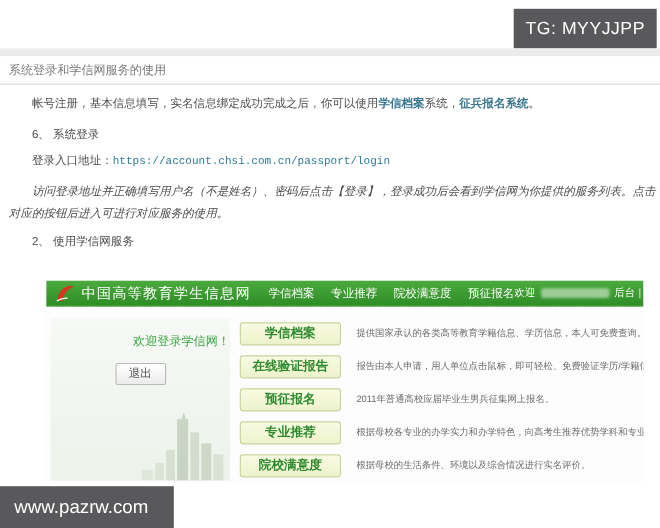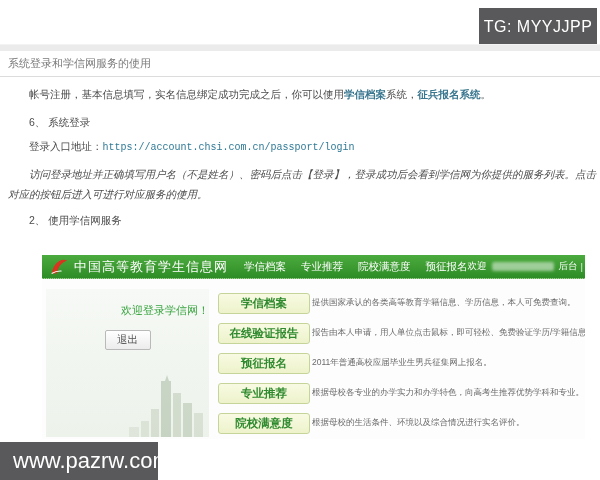--- a/index.html
+++ b/index.html
@@ -6,22 +6,22 @@
   html,body { margin:0; padding:0; }
   body {
     width:600px; height:480px; position:relative; overflow:hidden;
     background:#ffffff;
     font-family:"Liberation Sans","DejaVu Sans",sans-serif;
     -webkit-font-smoothing:antialiased;
   }
 
   
   .wm { position:absolute; background:#59595b; color:#fff; display:flex; align-items:center; }
-  .wm-top { right:3px; top:8px; width:118px; height:37px; justify-content:center; font-size:16px; letter-spacing:.5px; }
-  .wm-bottom { left:0; top:442px; width:158px; height:38px; font-size:22px; padding-left:13px; }
+  .wm-top { right:3px; top:8px; width:130px; height:37px; justify-content:center; font-size:16px; letter-spacing:.5px; }
+  .wm-bottom { left:0; top:442px; width:158px; height:38px; font-size:17px; padding-left:13px; }
 
   
   .top-band { position:absolute; left:0; top:44px; width:600px; height:7px; background:#ebebeb; border-top:1px solid #f3f3f3; }
 
   
   .article-title { position:absolute; left:8px; top:56px; font-size:11px; color:#7a7a7a; }
   .title-divider { position:absolute; left:0; top:76px; width:600px; border-top:1px solid #dcdcdc; }
   .article { position:absolute; left:8px; top:84px; width:589px; font-size:10.5px; color:#4c4c4c; }
   .article p { margin:0; line-height:20px; text-indent:21px; }
   .p1 { margin-bottom:8px !important; }
@@ -60,21 +60,21 @@
   }
   .skyline { position:absolute; right:2px; bottom:0; opacity:.55; }
 
   .services { position:absolute; left:176px; top:37px; }
   .svc-row { display:flex; align-items:center; margin-bottom:8px; height:22px; }
   .svc-btn {
     width:92px; height:21px; line-height:19px; text-align:center; flex:0 0 auto;
     background:linear-gradient(#f8fbe2,#edf2cb); border:1px solid #c5d59a; border-radius:3px;
     color:#2f8a2f; font-weight:bold; font-size:11.5px; cursor:pointer;
   }
-  .svc-desc { margin-left:2px; font-size:8.5px; color:#6b6b6b; white-space:nowrap; }
+  .svc-desc { margin-left:14px; font-size:8.5px; color:#6b6b6b; white-space:nowrap; }
 </style>
 </head>
 <body>
 
 <div class="wm wm-top">TG: MYYJJPP</div>
 
 <div class="top-band"></div>
 
 <div class="article-title">系统登录和学信网服务的使用</div>
 <div class="title-divider"></div>

